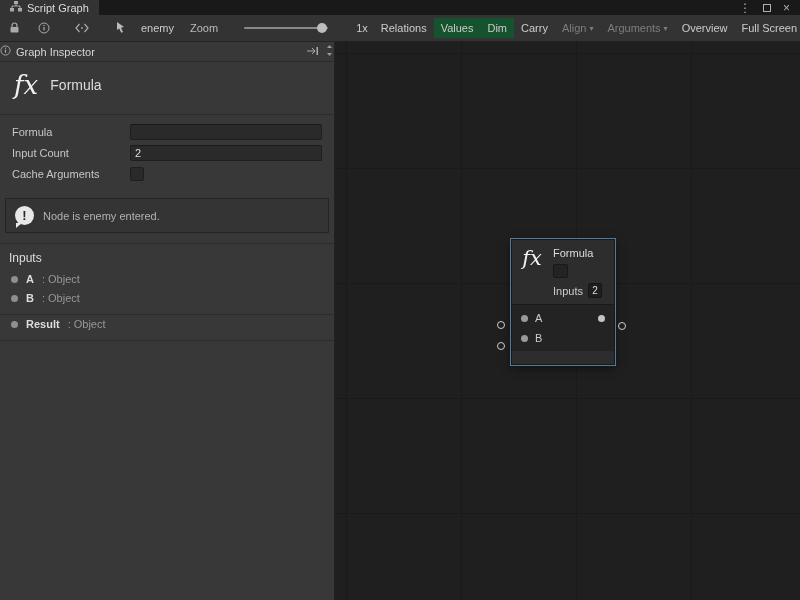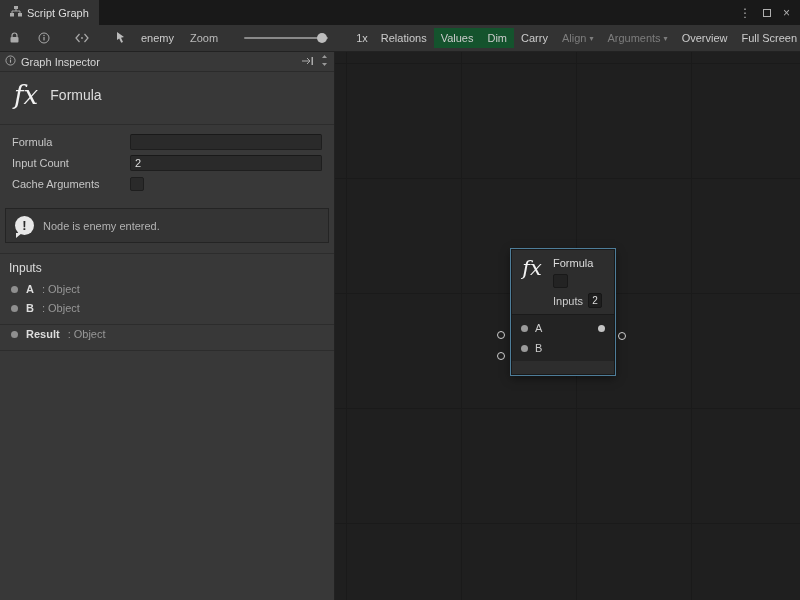--- a/index.html
+++ b/index.html
@@ -5,21 +5,21 @@
   * { margin:0; padding:0; box-sizing:border-box; }
   html,body { width:800px; height:600px; overflow:hidden; }
   body {
     font-family:"Liberation Sans", sans-serif;
     font-size:11px; color:#cccccc; background:#383838;
     -webkit-user-select:none; user-select:none;
   }
   .window { width:800px; height:600px; display:flex; flex-direction:column; }
 
   
-  .tabbar { height:25px; background:#191919; display:flex; align-items:stretch; flex:0 0 auto; }
+  .tabbar { height:15px; background:#191919; display:flex; align-items:stretch; flex:0 0 auto; }
   .tab { display:flex; align-items:center; gap:5px; padding:0 10px; background:#333333; color:#dddddd; }
   .win-controls { margin-left:auto; display:flex; align-items:center; gap:12px; padding:0 10px; color:#b0b0b0; font-size:12px; }
   .win-controls .sq { width:8px; height:8px; border:1px solid #b0b0b0; display:inline-block; }
 
   
   .toolbar { height:27px; background:#333333; border-bottom:1px solid #222222; display:flex; align-items:center; flex:0 0 auto; color:#cccccc; }
   .tb-icon { display:flex; align-items:center; justify-content:center; height:26px; padding:0 9px; }
   .tb-sep { width:1px; height:26px; background:#2a2a2a; }
   .graph-ref { display:flex; align-items:center; gap:14px; padding:0 10px; }
   .zoom-group { display:flex; align-items:center; padding:0 6px;gap:20px; }
@@ -30,21 +30,21 @@
   .tb-btn { height:20px; display:flex; align-items:center; padding:0 7px; white-space:nowrap; }
   .tb-btn.active { background:#14532d; }
   .tb-btn.disabled { color:#7d7d7d; }
   .caret { font-size:8px; margin-left:3px; }
 
   
   .main { flex:1; display:flex; min-height:0; }
 
   
   .inspector { width:335px; flex:0 0 auto; background:#383838; border-right:1px solid #222222; display:flex; flex-direction:column; }
-  .insp-header { height:20px; border-bottom:1px solid #2b2b2b; display:flex; align-items:center; gap:5px; padding:0 5px; flex:0 0 auto; }
+  .insp-header { height:20px; border-bottom:1px solid #2b2b2b; display:flex; align-items:center; gap:5px; padding:0 0; flex:0 0 auto; }
   .insp-header .title { color:#d6d6d6; }
   .insp-header .right { margin-left:auto; display:flex; align-items:center; gap:6px; }
   .title-block { display:flex; align-items:center; gap:12px; padding:10px 14px 16px; }
   .fx-big { font-family:"DejaVu Serif", serif; font-style:italic; font-size:26px; color:#f2f2f2; line-height:1; }
   .title-text { font-size:14px; color:#dddddd; }
   .divider { height:1px; background:#2c2c2c; }
   .fields { padding:8px 12px 4px; display:flex; flex-direction:column; gap:4px; }
   .field-row { display:flex; align-items:center; height:17px; }
   .field-label { width:118px; color:#c6c6c6; flex:0 0 auto; }
   .field-input { flex:1; height:16px; background:#2a2a2a; border:1px solid #1e1e1e; border-top-color:#191919; border-radius:2px; color:#dddddd; padding:0 4px; display:flex; align-items:center; }

